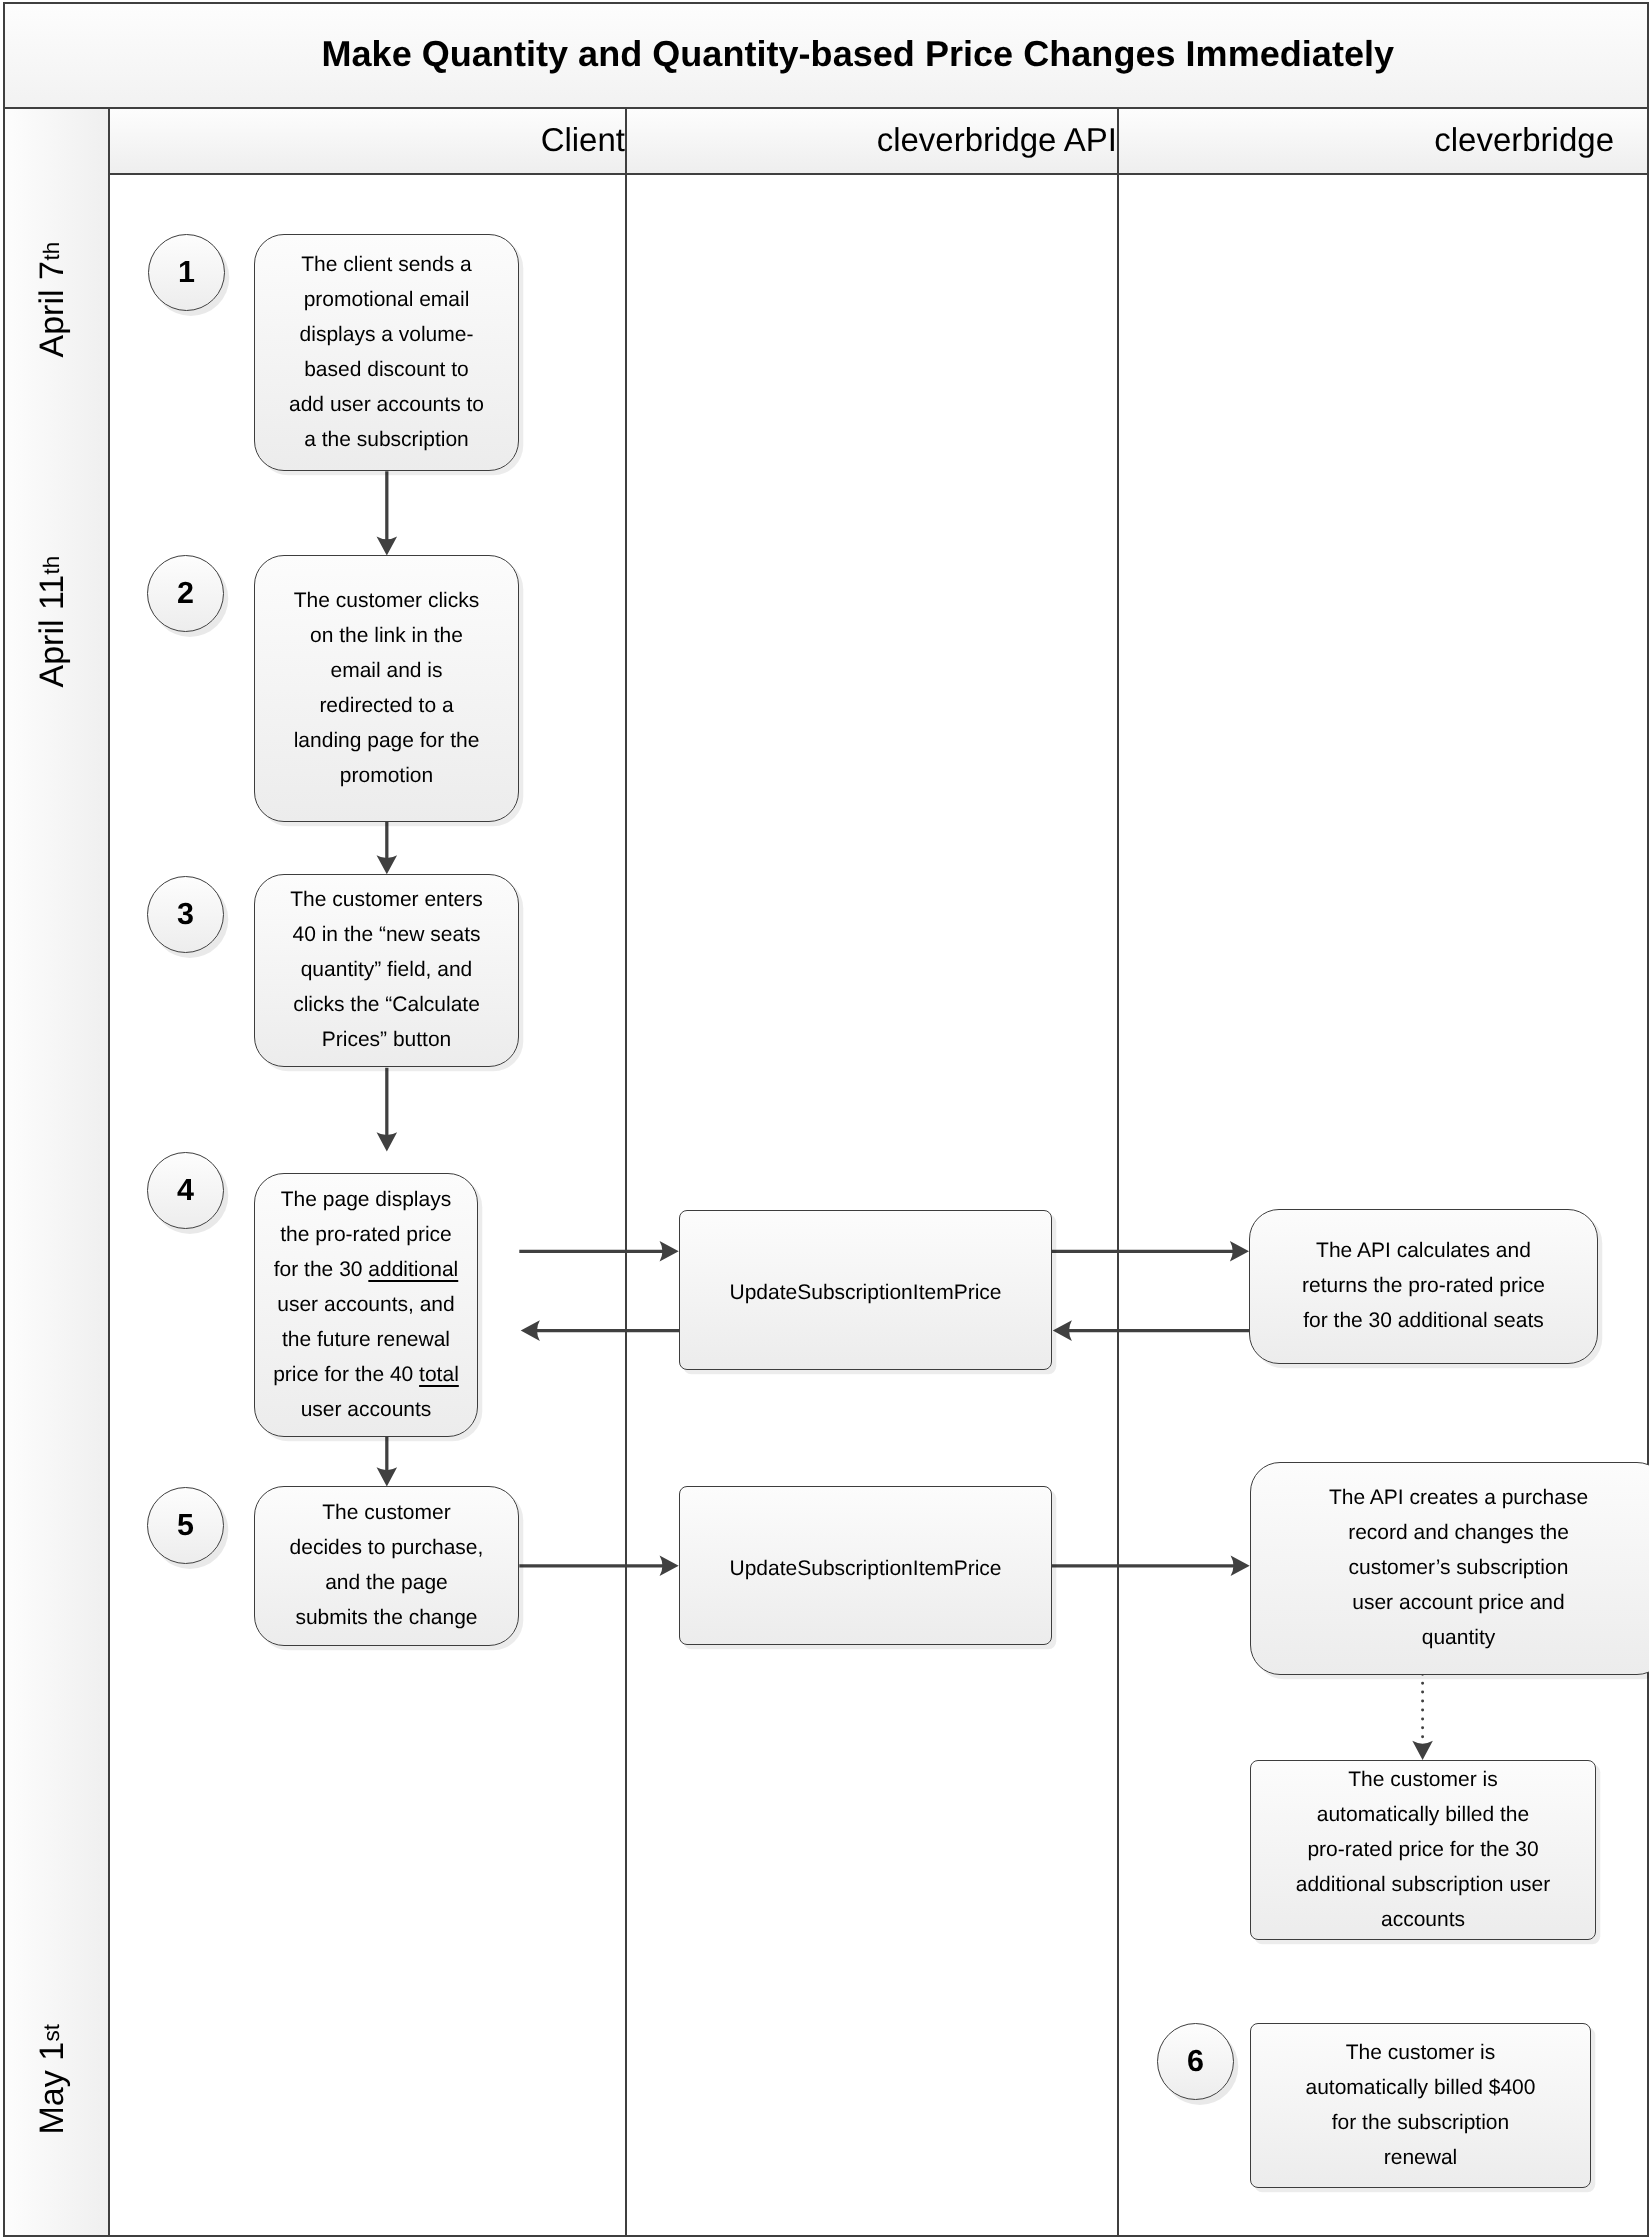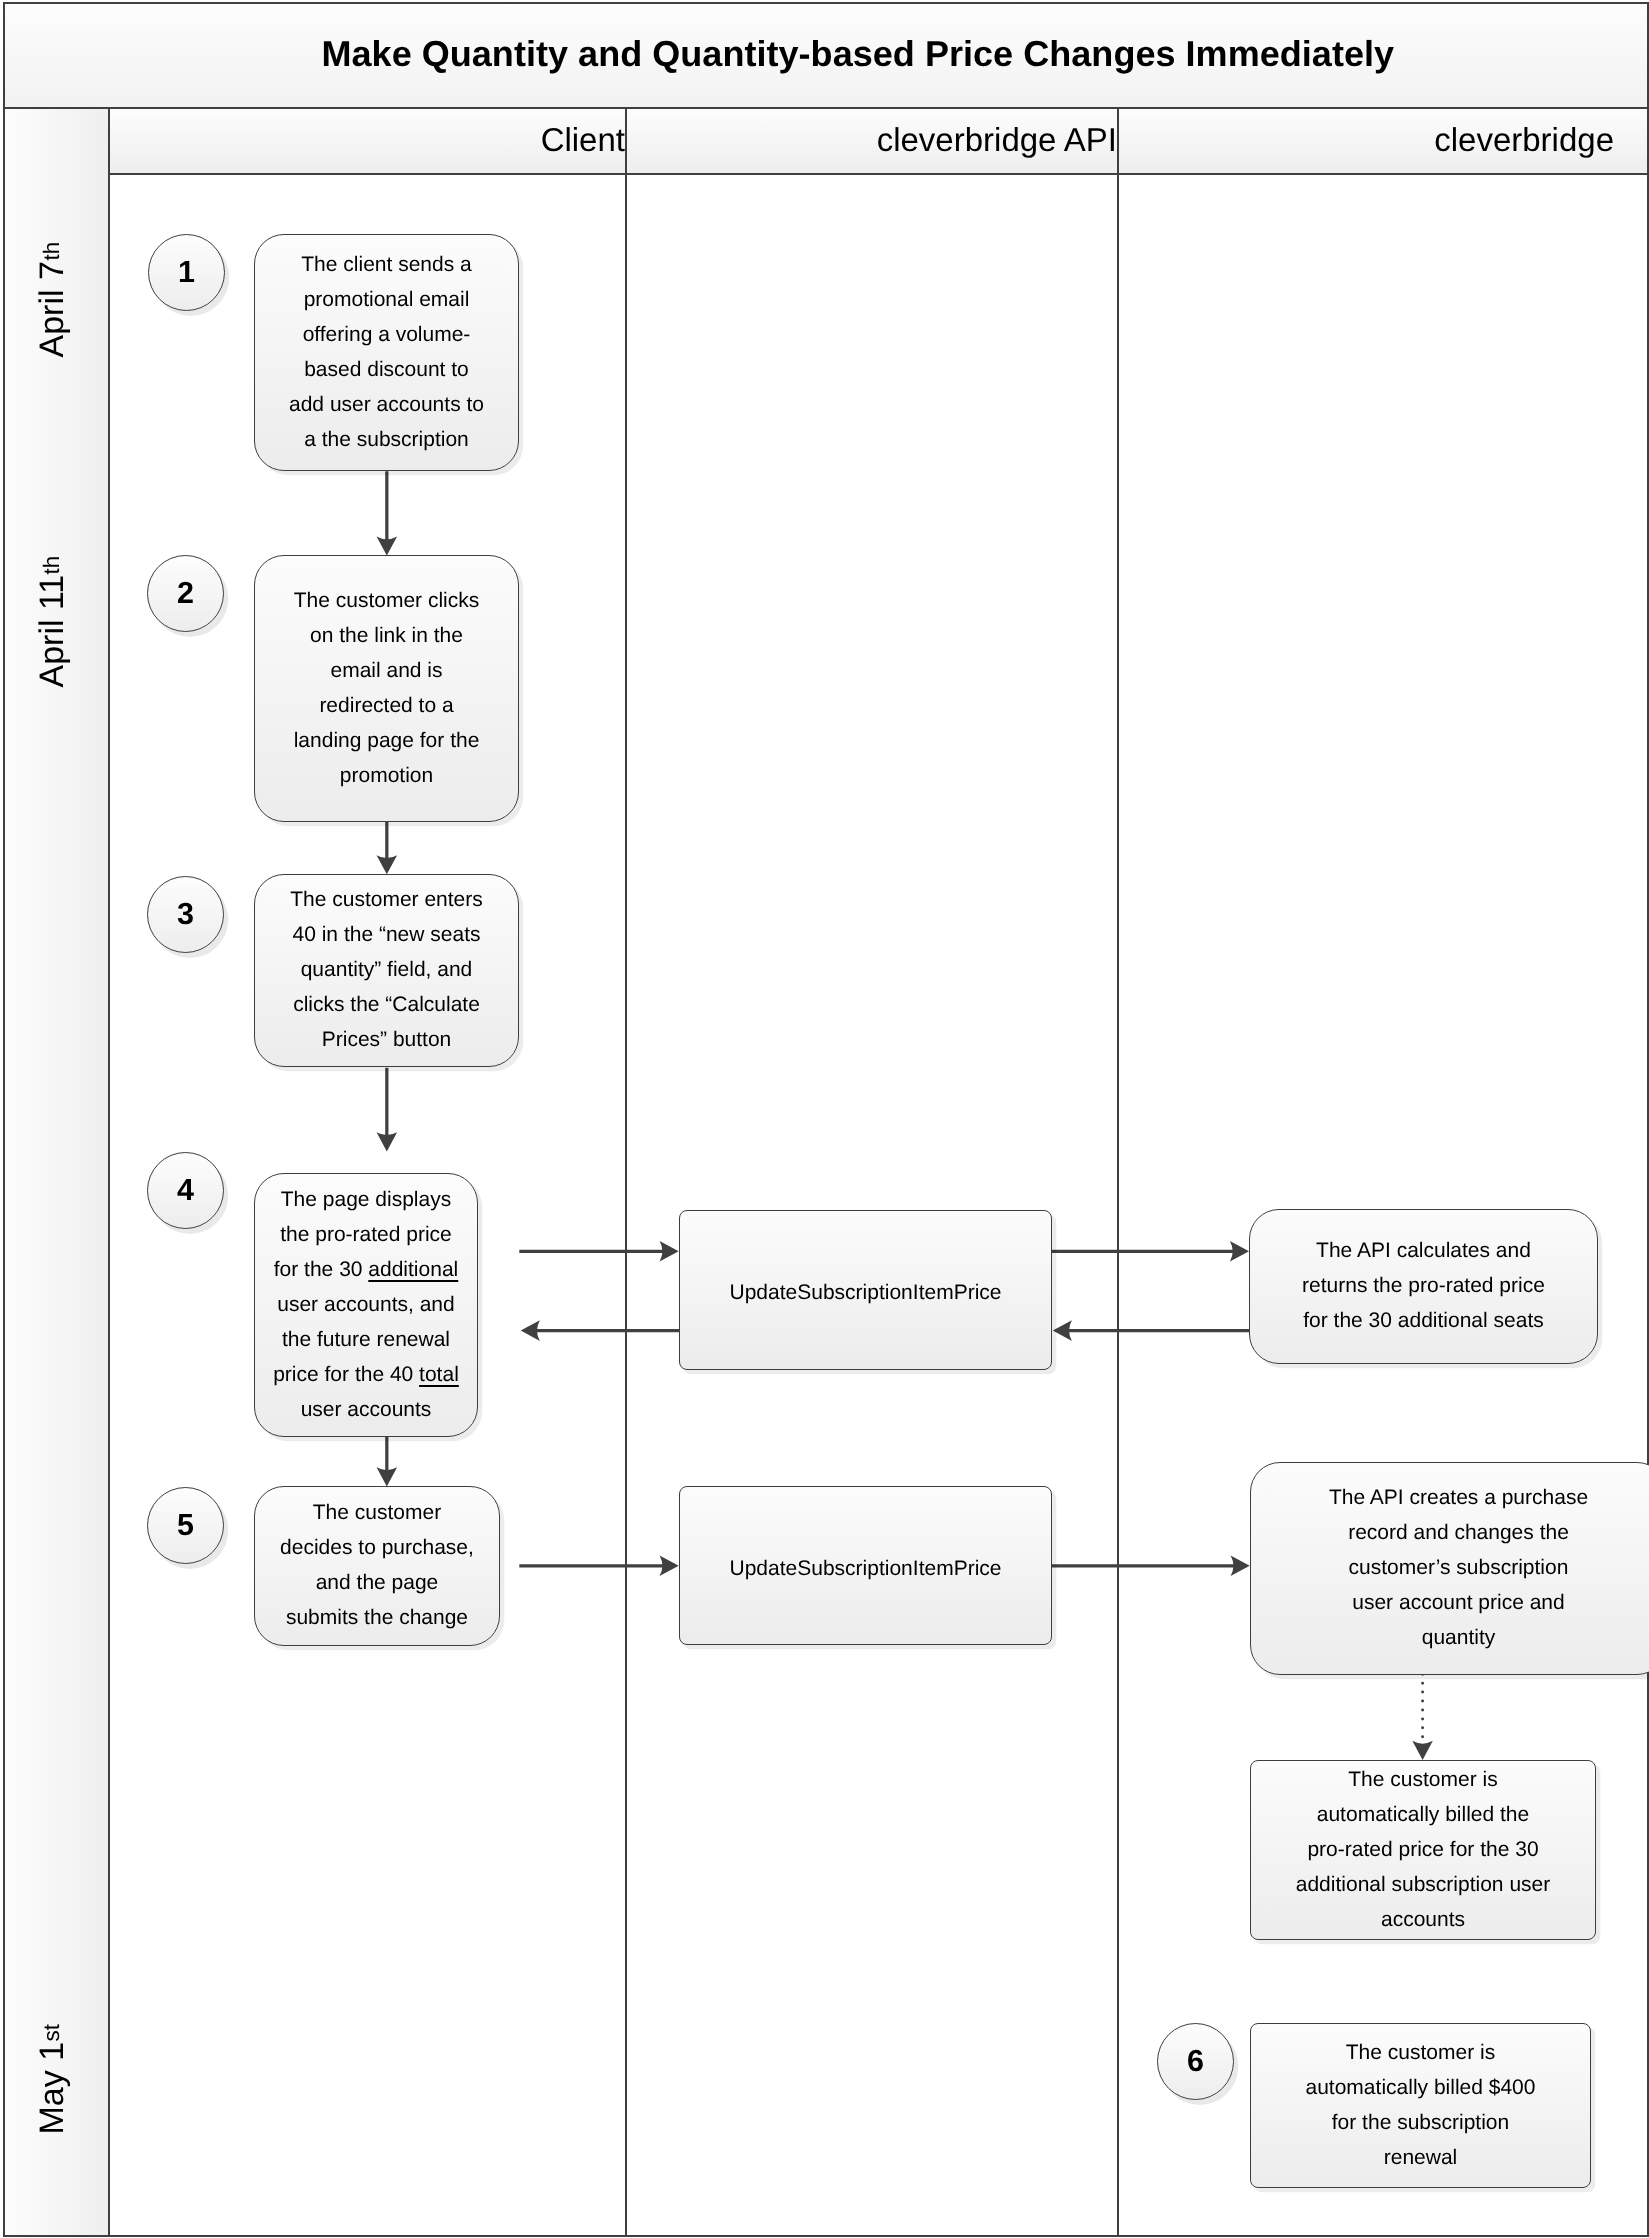--- a/index.html
+++ b/index.html
@@ -138,21 +138,21 @@
     <span>5</span>
     </div>
   <div class="circ" style="left:1157px;top:2023px;width:77px;height:77px;">
     <span>6</span>
     </div>
 
   <div class="node round" style="left:254px;top:234px;width:265px;height:237px;">
     <div class="txt">
         <div class="ln">The client sends a</div>
         <div class="ln">promotional email</div>
-        <div class="ln">offering a volume-</div>
+        <div class="ln">displays a volume-</div>
         <div class="ln">based discount to</div>
         <div class="ln">add user accounts to</div>
         <div class="ln">a the subscription</div>
       </div>
     </div>
   <div class="node round" style="left:254px;top:555px;width:265px;height:267px;">
     <div class="txt">
         <div class="ln">The customer clicks</div>
         <div class="ln">on the link in the</div>
         <div class="ln">email and is</div>
@@ -174,21 +174,21 @@
     <div class="txt">
         <div class="ln">The page displays</div>
         <div class="ln">the pro-rated price</div>
         <div class="ln">for the 30 <u>additional</u></div>
         <div class="ln">user accounts, and</div>
         <div class="ln">the future renewal</div>
         <div class="ln">price for the 40 <u>total</u></div>
         <div class="ln">user accounts</div>
       </div>
     </div>
-  <div class="node round" style="left:254px;top:1486px;width:246px;height:160px;">
+  <div class="node round" style="left:254px;top:1486px;width:265px;height:160px;">
     <div class="txt">
         <div class="ln">The customer</div>
         <div class="ln">decides to purchase,</div>
         <div class="ln">and the page</div>
         <div class="ln">submits the change</div>
       </div>
     </div>
 
   <div class="node sharp apicall" style="left:679px;top:1210px;width:373px;height:160px;">
     <div class="txt">UpdateSubscriptionItemPrice</div>

